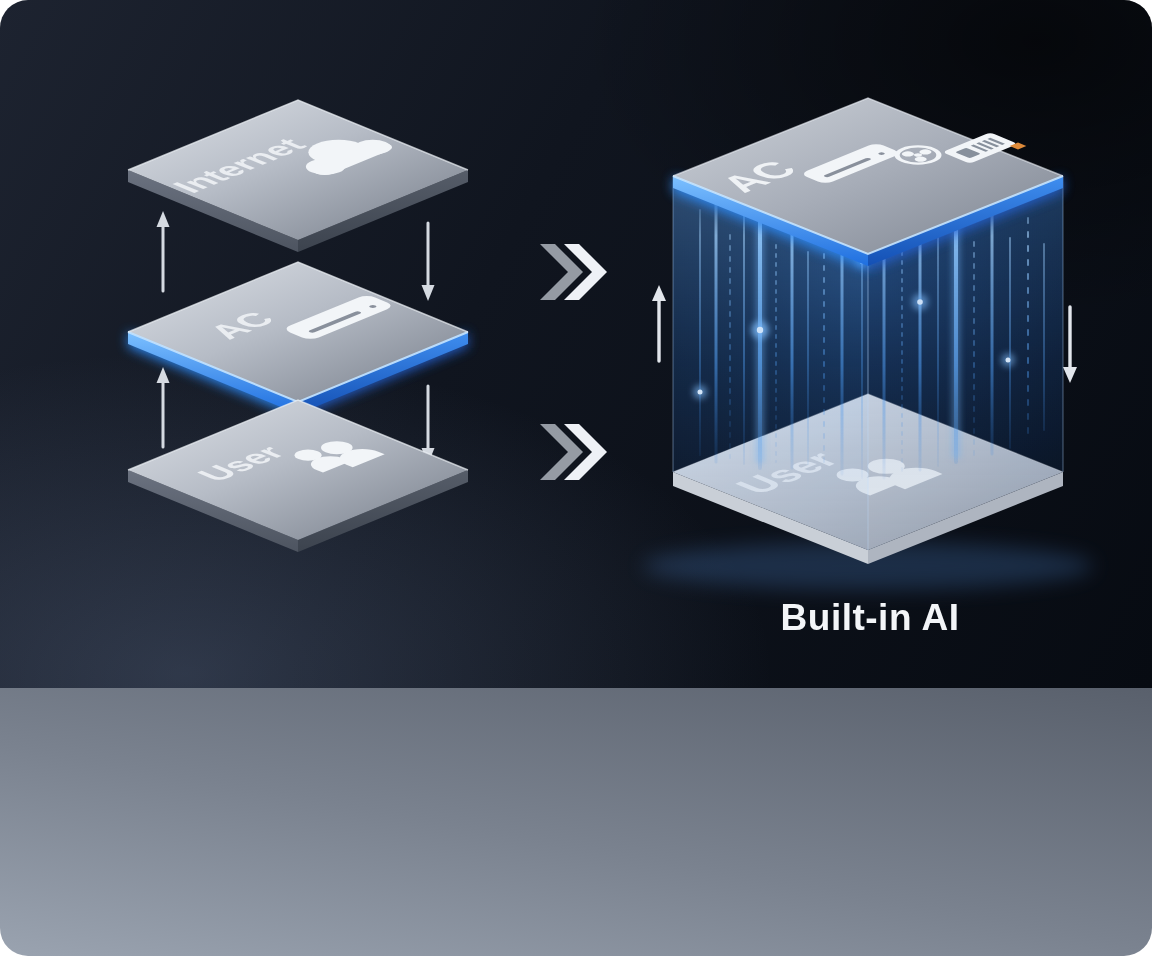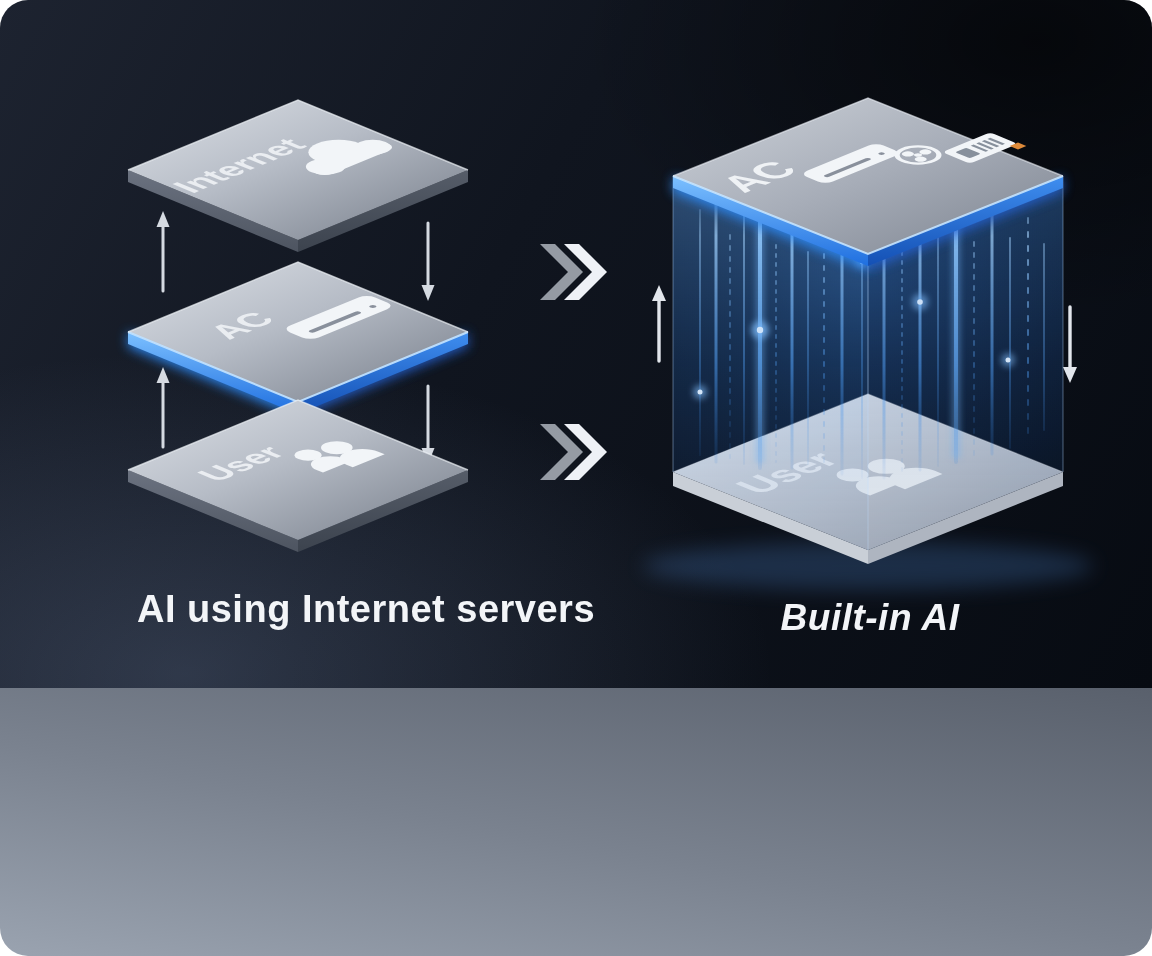--- a/index.html
+++ b/index.html
@@ -14,21 +14,21 @@
       radial-gradient(760px 460px at 90% 6%, rgba(0,0,0,0.55), rgba(0,0,0,0) 60%),
       linear-gradient(118deg,#1d2330 0%,#10151f 42%,#070b12 100%);
   }
   .light-section{
     position:absolute;left:0;top:688px;width:1152px;height:268px;
     background:linear-gradient(190deg,#59606c 0%,#7a828f 55%,#9aa3b0 100%);
   }
   .scene{position:absolute;left:0;top:0;}
   .caption{position:absolute;color:#f3f5f8;font-weight:bold;text-align:center;letter-spacing:.5px;}
   .caption.left{left:96px;top:588px;width:540px;font-size:38px;}
-  .caption.right{left:664px;top:597px;width:412px;font-size:37px;font-style:italic;}
+  .caption.right{left:664px;top:597px;width:412px;font-size:37px;}
   svg text{font-family:"Liberation Sans",sans-serif;}
 </style>
 </head>
 <body>
 
 <div class="card">
   <div class="dark-section"></div>
   <div class="light-section"></div>
 
   <svg class="scene" width="1152" height="688" viewBox="0 0 1152 688">
@@ -275,15 +275,14 @@
         <line x1="659" y1="361" x2="659" y2="299"></line>
         <polygon points="659,285 652,301 666,301" stroke="none"></polygon>
       </g>
       <g>
         <line x1="1070" y1="307" x2="1070" y2="369"></line>
         <polygon points="1070,383 1063,367 1077,367" stroke="none"></polygon>
       </g>
     </g>
   </svg>
 
-  <div class="caption left">AI using Internet servers</div>
   <div class="caption right">Built-in AI</div>
 </div>
 
 </body></html>

